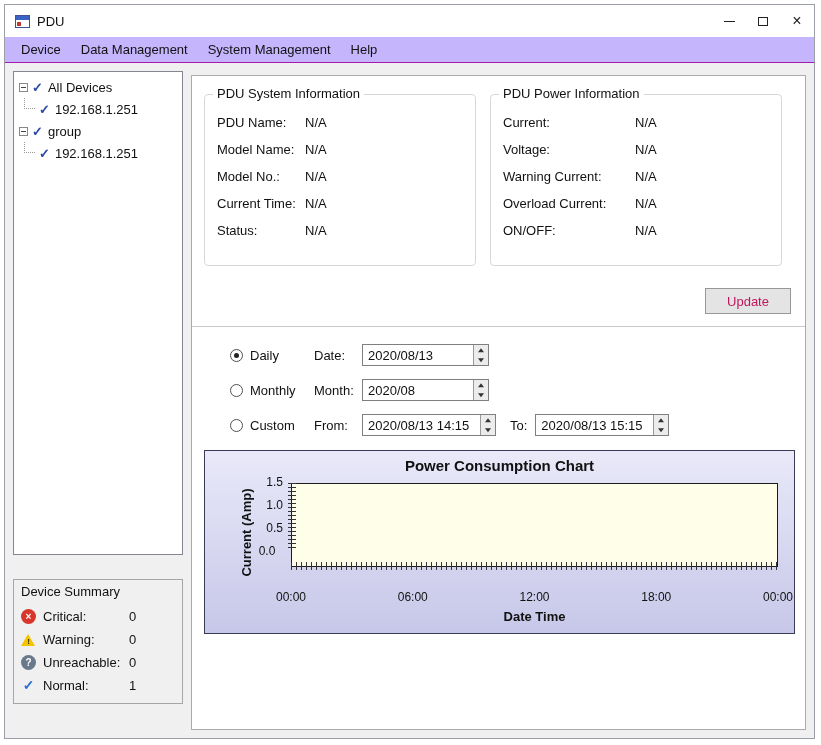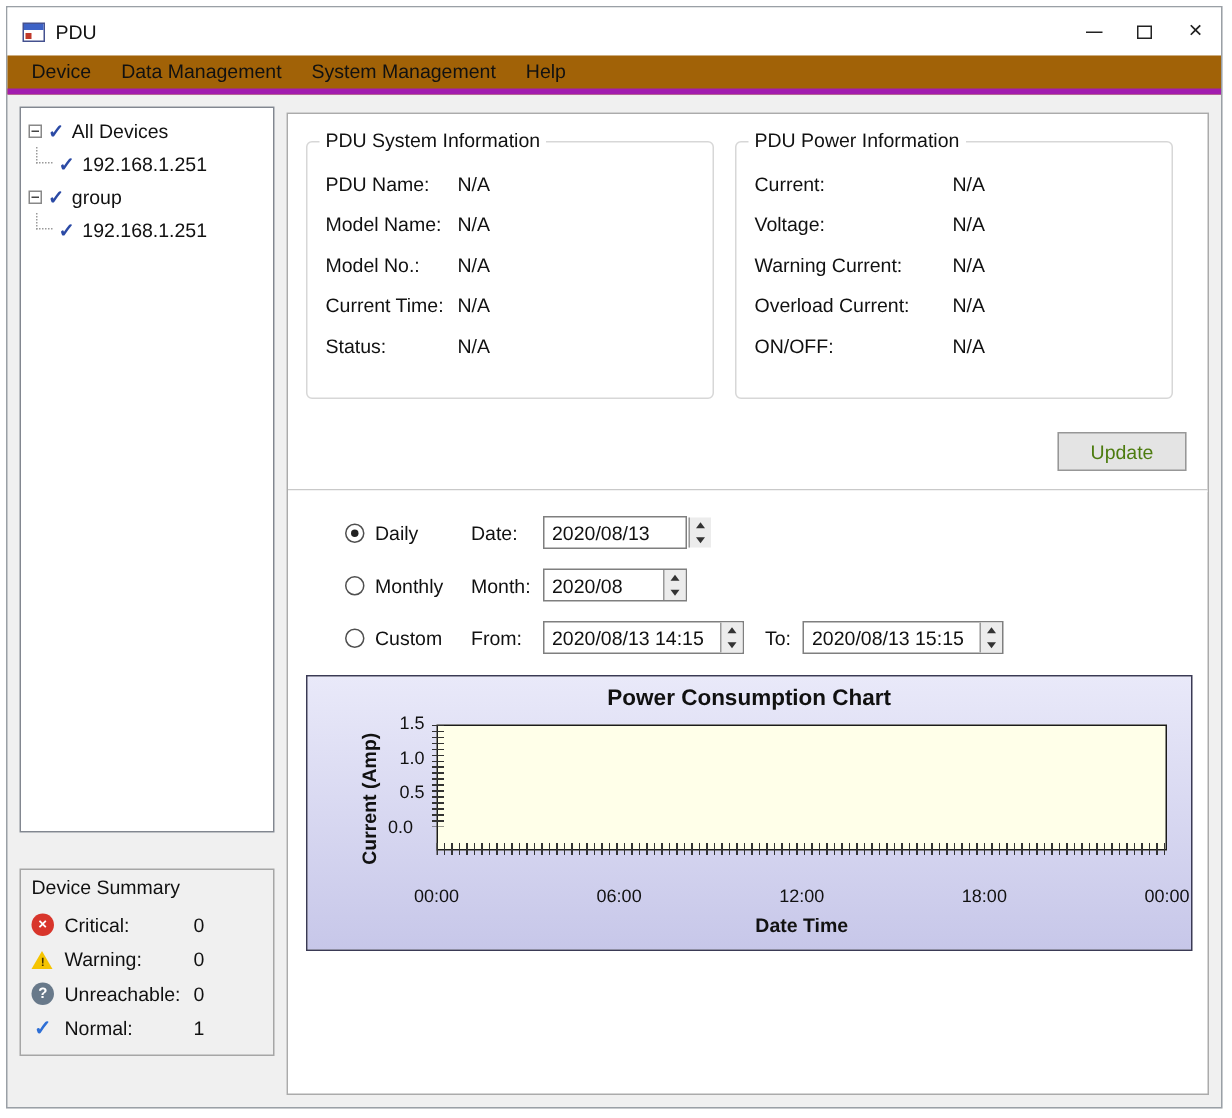--- a/index.html
+++ b/index.html
@@ -19,21 +19,21 @@
   .app-icon { width: 15px; height: 13px; border: 1px solid #44518f; background: #fff; position: relative; flex: none; }
   .app-icon-bar { position: absolute; left: 0; right: 0; top: 0; height: 4px; background: #3d62c6; }
   .app-icon-dot { position: absolute; left: 1px; top: 6px; width: 4px; height: 4px; background: #c0392b; }
   .win-title { margin-left: 7px; }
   .tb-spacer { flex: 1; }
   .tb-btn { width: 34px; height: 32px; display: flex; align-items: center; justify-content: center; }
   .min-glyph { width: 11px; height: 0; border-top: 1px solid #222; }
   .max-glyph { width: 10px; height: 9px; border: 1px solid #222; }
   .close-glyph { font-size: 16px; line-height: 1; color: #222; }
   
-  .menubar { height: 26px; flex: none; background: #a16207; border-bottom: 4px solid #a21caf; display: flex; align-items: flex-end; padding-left: 6px; }
+  .menubar { height: 26px; flex: none; background: #c4b5fd; border-bottom: 1px solid #a21caf; display: flex; align-items: center; padding-left: 6px; }
   .menu-item { padding: 4px 10px; }
   
   .main { flex: 1; display: flex; padding: 8px; gap: 8px; min-height: 0; }
   .left-col { width: 170px; flex: none; display: flex; flex-direction: column; }
   .tree { height: 484px; flex: none; background: #fff; border: 1px solid #828790; padding: 4px 2px; overflow: hidden; }
   .tree-row { height: 22px; display: flex; align-items: center; }
   .expander { width: 9px; height: 9px; border: 1px solid #888; background: #fff; margin: 0 4px 0 3px; position: relative; flex: none; }
   .expander::after { content: ""; position: absolute; left: 1px; right: 1px; top: 3px; border-top: 1px solid #444; }
   .elbow { width: 11px; height: 11px; border-left: 1px dotted #9a9a9a; border-bottom: 1px dotted #9a9a9a; margin: 0 4px 0 8px; align-self: flex-start; flex: none; }
   .tree-check { color: #2b4aa5; font-weight: bold; margin-right: 5px; font-size: 13px; }
@@ -65,36 +65,36 @@
   .groupbox { position: relative; border: 1px solid #d7d7d7; border-radius: 4px; padding: 20px 12px 6px; height: 172px; }
   .gb-title { position: absolute; top: -9px; left: 8px; background: #fff; padding: 0 4px; }
   .gb-sys { width: 272px; }
   .gb-pow { width: 292px; }
   .frow { display: flex; margin-bottom: 12px; }
   .flabel { flex: none; }
   .gb-sys .flabel { width: 88px; }
   .gb-pow .flabel { width: 132px; }
   
   .update-row { display: flex; justify-content: flex-end; margin-top: 22px; padding-right: 4px; }
-  .btn { min-width: 86px; height: 26px; background: #e4e4e4; border: 1px solid #979797; font-family: inherit; font-size: 13px; color: #4d7c0f; }
+  .btn { min-width: 86px; height: 26px; background: #e4e4e4; border: 1px solid #979797; font-family: inherit; font-size: 13px; color: #be185d; }
   .divider { height: 2px; border-top: 1px solid #c9c9c9; border-bottom: 1px solid #fff; margin: 12px -10px 0 -12px; }
   
   .period { margin: 16px 0 0 26px; }
   .p-row { display: flex; align-items: center; margin-bottom: 13px; }
   .radio { width: 13px; height: 13px; border: 1px solid #4f4f4f; border-radius: 50%; background: #fff; position: relative; flex: none; }
   .radio.on::after { content: ""; position: absolute; left: 3px; top: 3px; right: 3px; bottom: 3px; background: #222; border-radius: 50%; }
   .p-opt { margin-left: 7px; width: 64px; }
   .p-flabel { width: 48px; }
   .spin { display: flex; align-items: stretch; border: 1px solid #7f7f7f; background: #fff; height: 22px; }
   .spin-value { padding: 3px 5px 0; white-space: nowrap; }
   .spin-btns { width: 15px; margin-left: auto; border-left: 1px solid #9a9a9a; background: #ececec; display: flex; flex-direction: column; flex: none; }
   .spin-up, .spin-down { flex: 1; position: relative; }
   .spin-up::after { content: ""; position: absolute; left: 50%; top: 50%; transform: translate(-50%, -45%); border-left: 3px solid transparent; border-right: 3px solid transparent; border-bottom: 4px solid #333; }
   .spin-down::after { content: ""; position: absolute; left: 50%; top: 50%; transform: translate(-50%, -45%); border-left: 3px solid transparent; border-right: 3px solid transparent; border-top: 4px solid #333; }
-  .w110 { width: 96px; gap: 21px; }
+  .w110 { width: 127px; gap: 21px; }
   .w128 { width: 134px; }
   .to-label { margin: 0 8px 0 14px; }
   
   .chart { margin-top: 14px; height: 184px; position: relative; border: 1px solid #3a3a55; background: linear-gradient(180deg, #e9e9f9 0%, #c7c7e9 100%); }
   .chart-title { position: absolute; top: 6px; left: 0; right: 0; text-align: center; font-weight: bold; font-size: 15px; }
   .plot { position: absolute; left: 86px; right: 16px; top: 32px; bottom: 66px; background: #ffffe9; border: 1px solid #1b1b1b; }
   .yminor { position: absolute; left: -4px; top: -1px; width: 8px; height: 68px; background: repeating-linear-gradient(to bottom, #333 0 1px, transparent 1px 4px); }
   .xminor { position: absolute; left: -1px; right: -1px; bottom: -4px; height: 8px; background: repeating-linear-gradient(to right, #333 0 1px, transparent 1px 5px); }
   .ylab { position: absolute; left: -14px; top: 74px; width: 110px; text-align: center; transform: rotate(-90deg); font-weight: bold; }
   .ytick { position: absolute; left: 46px; width: 32px; text-align: right; font-size: 12px; }

